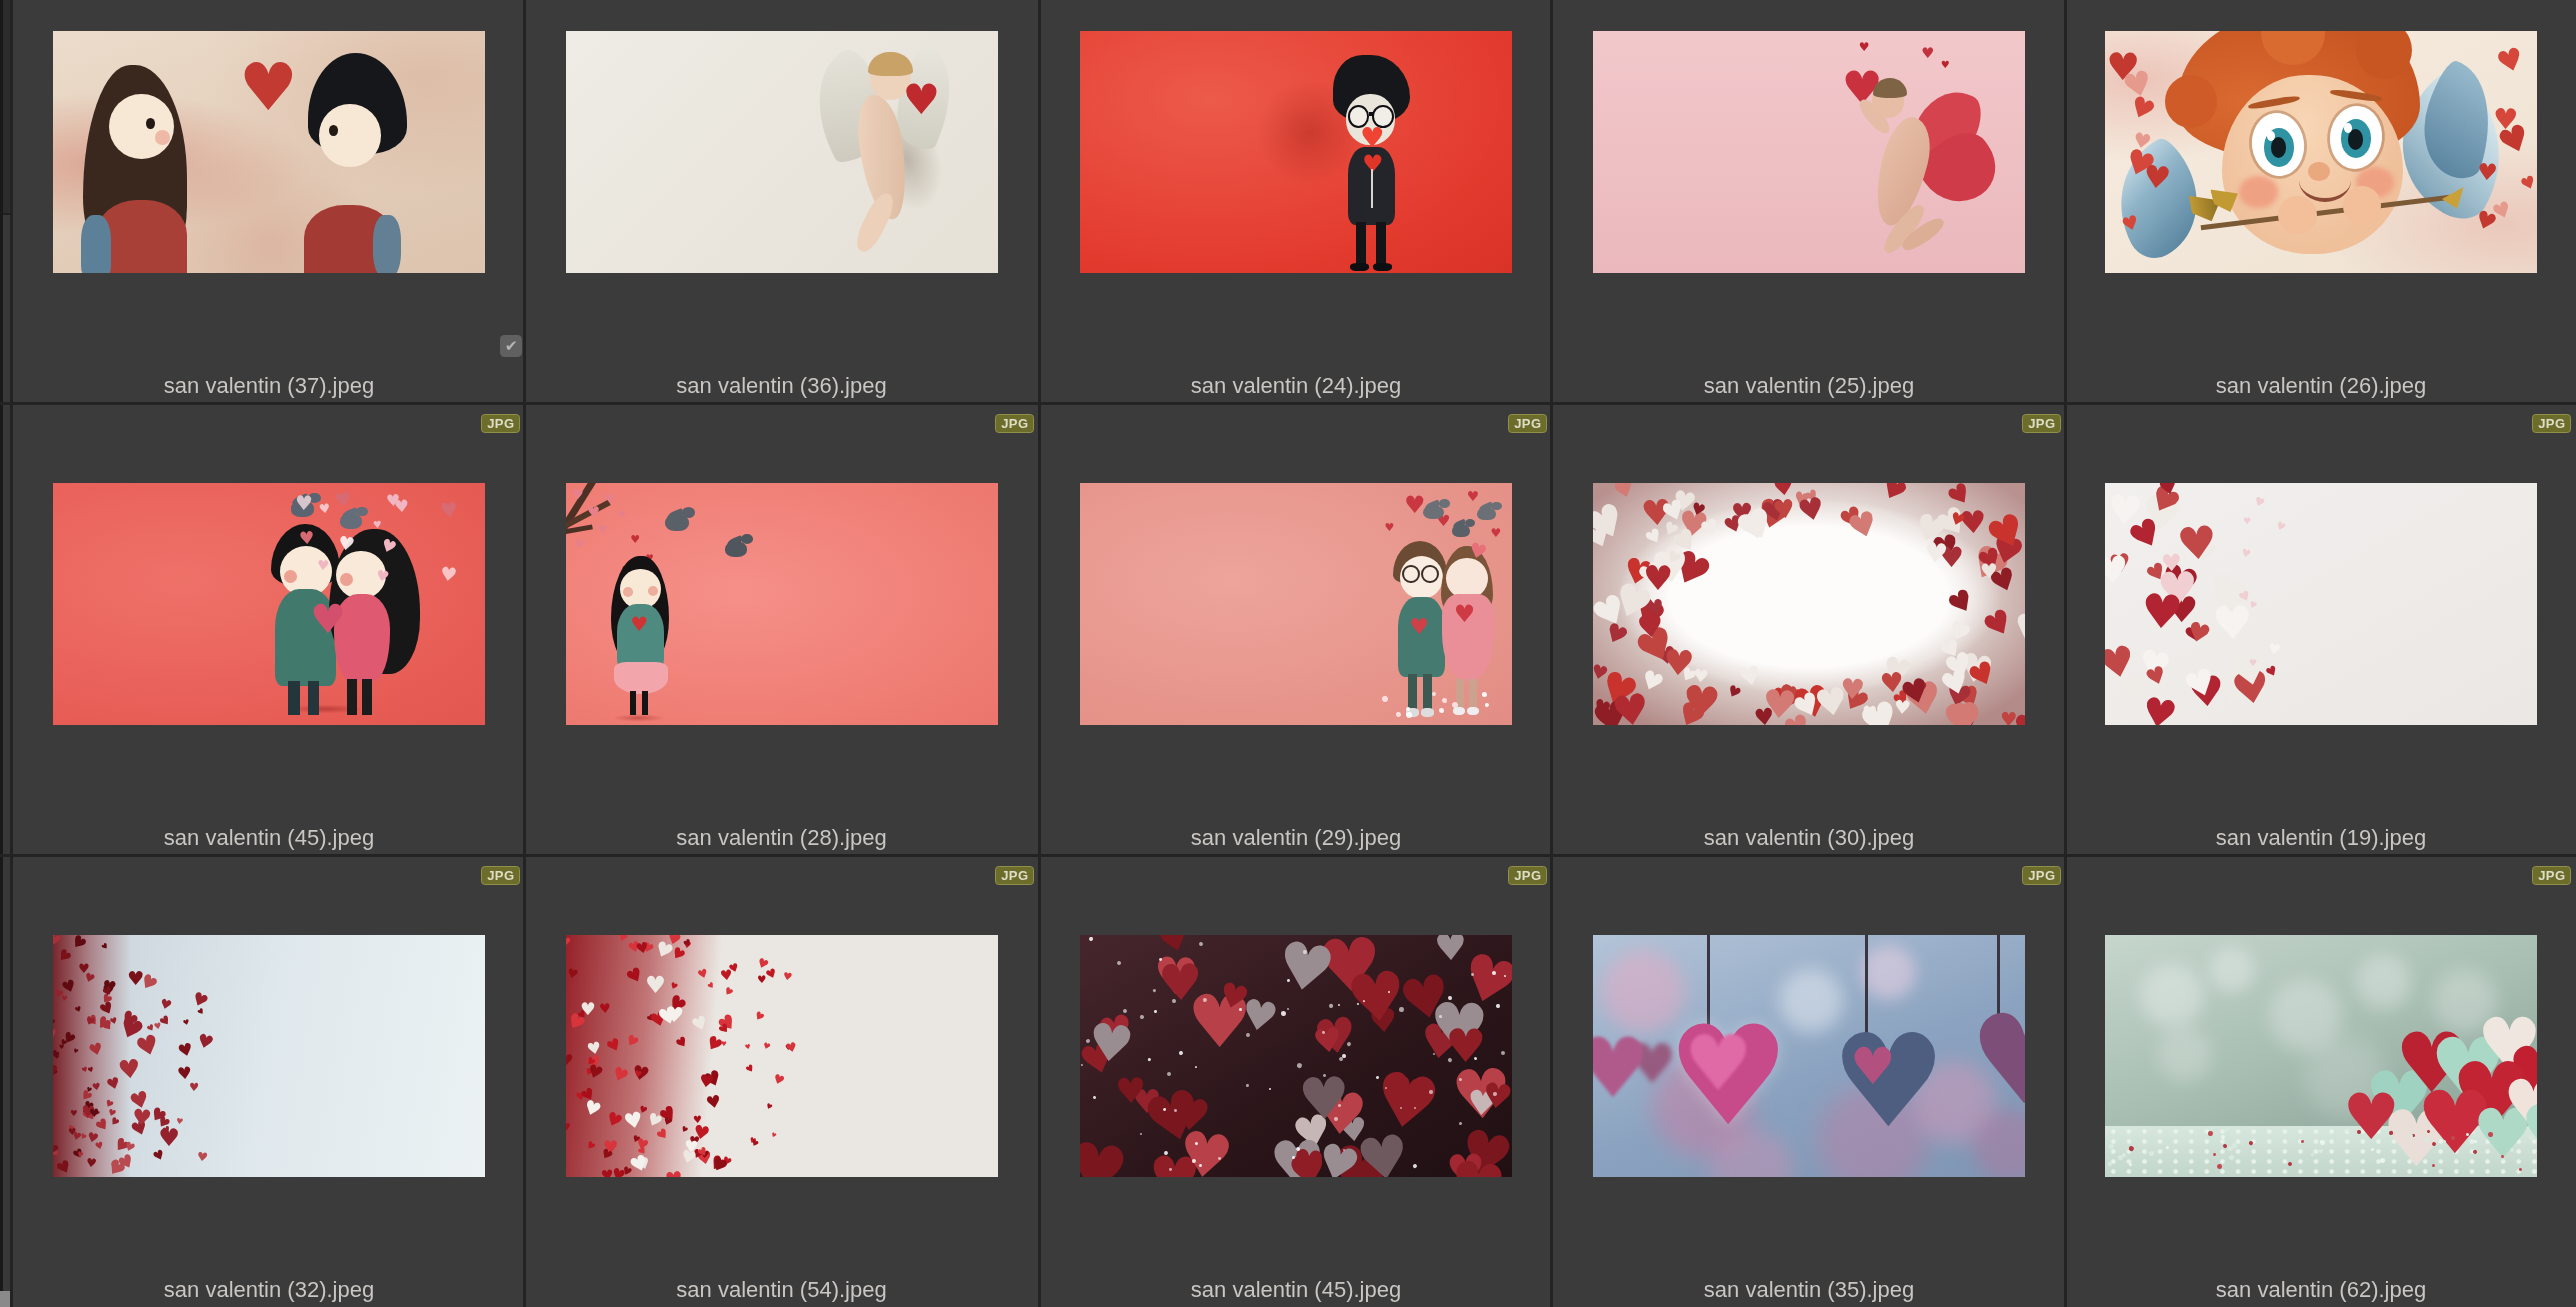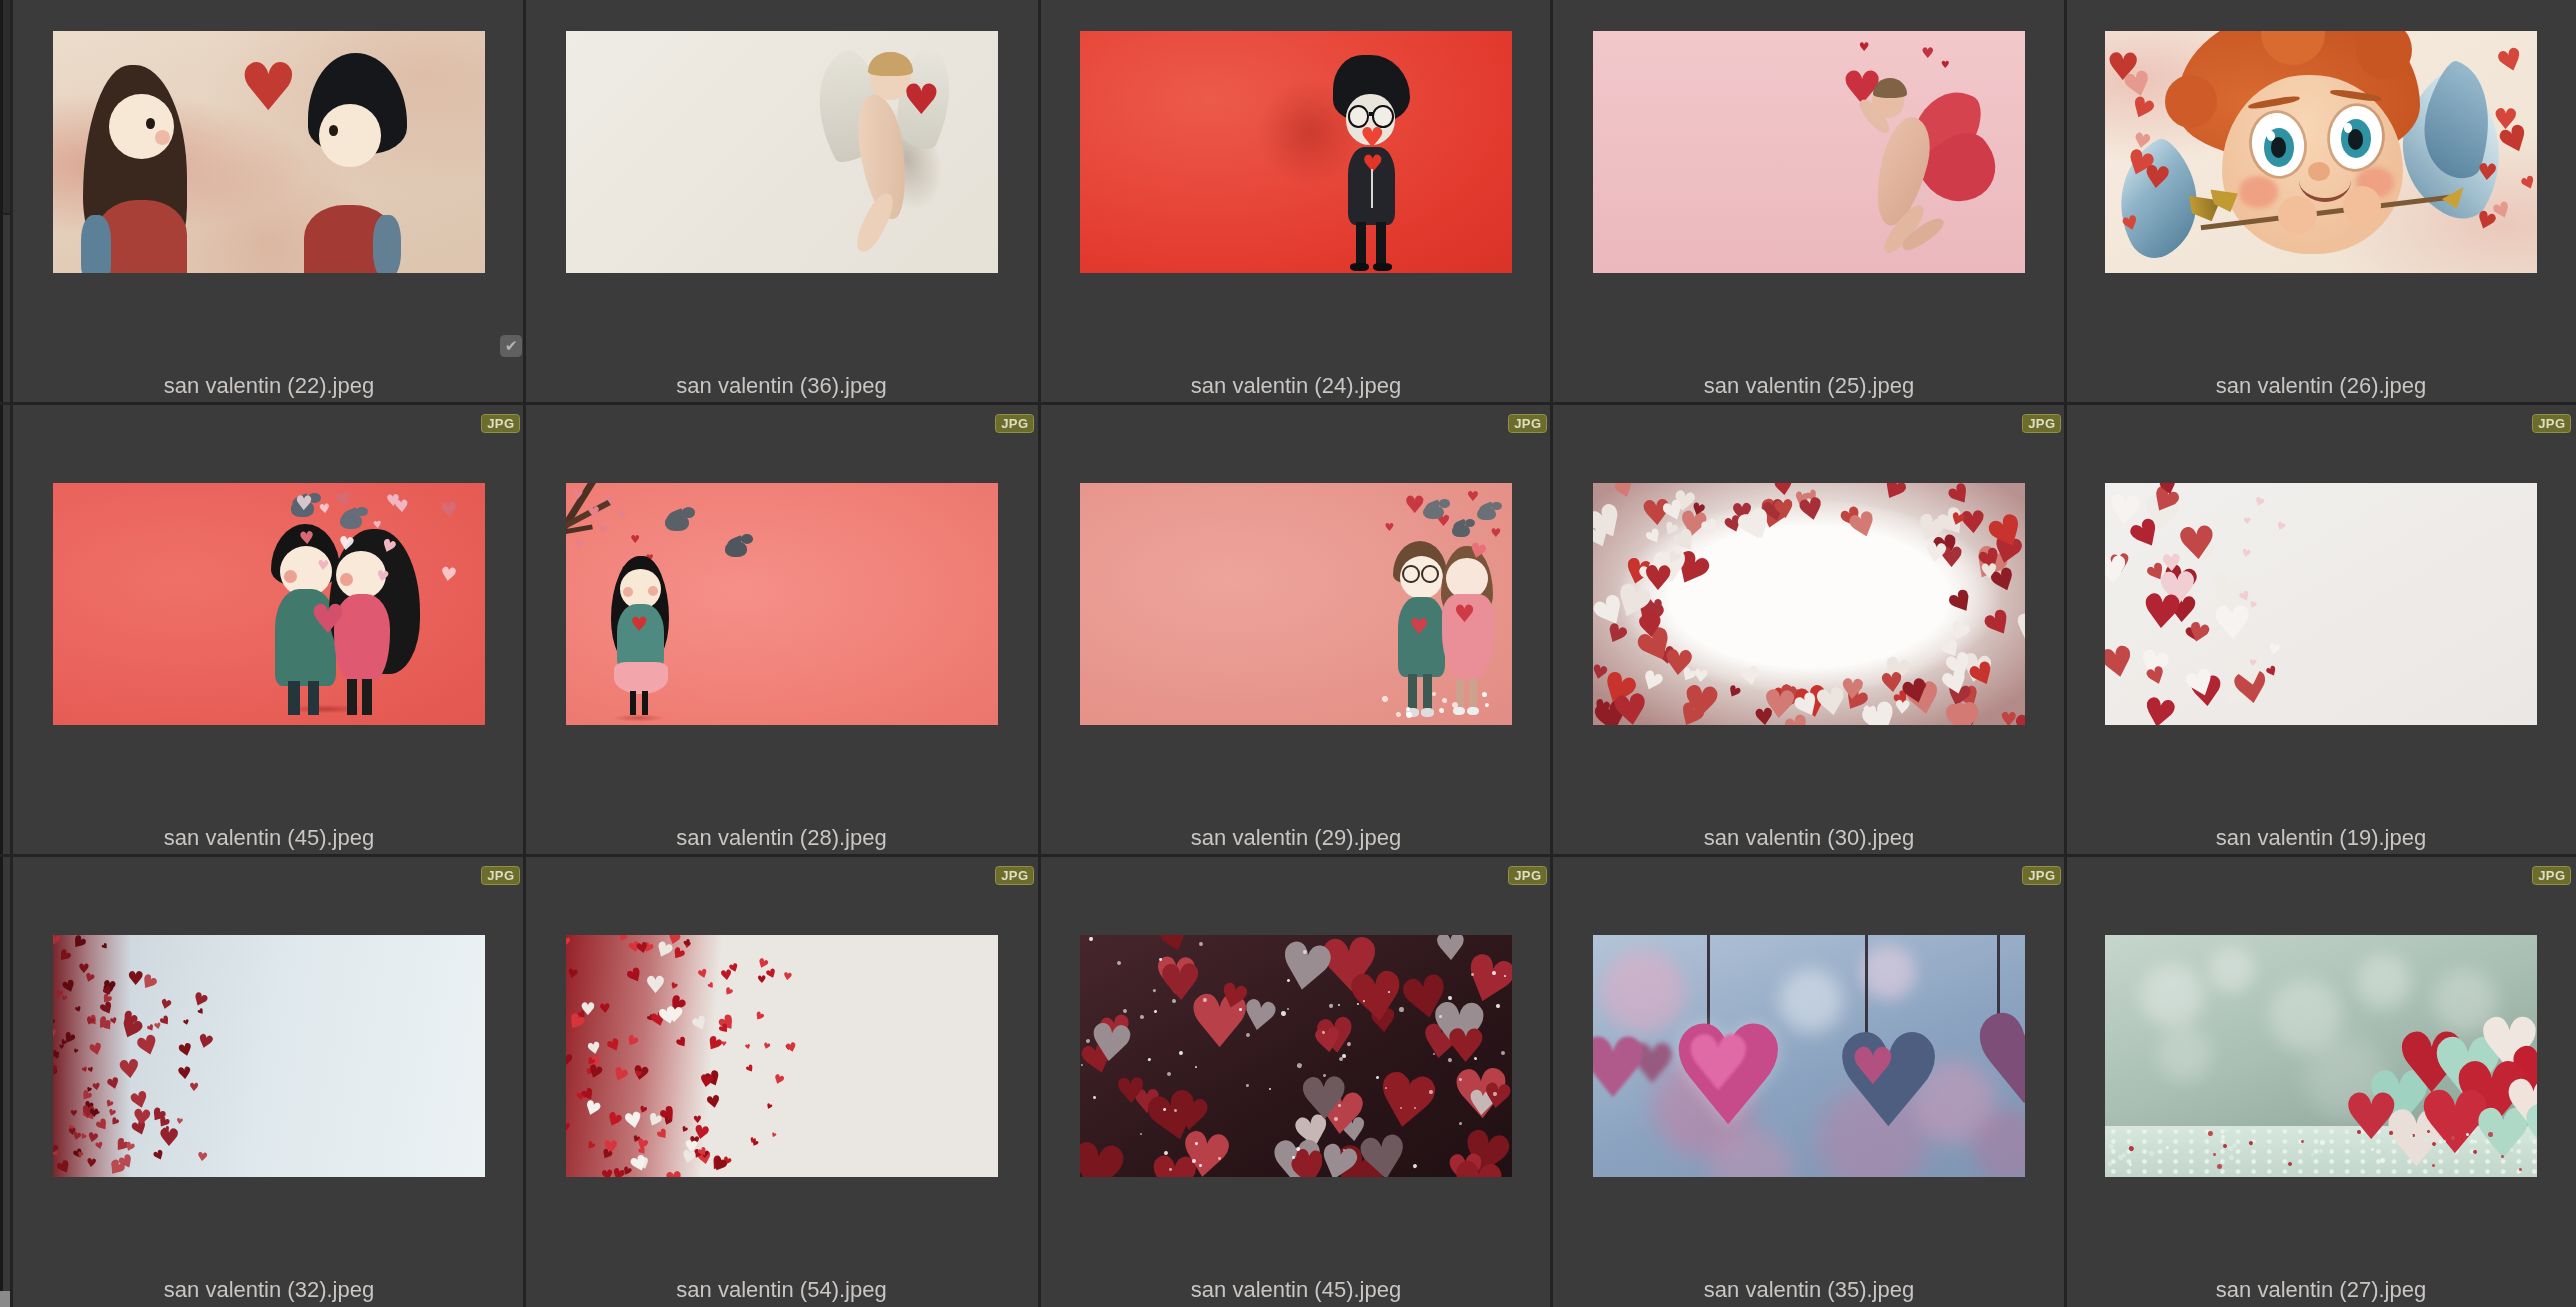--- a/index.html
+++ b/index.html
@@ -85,21 +85,21 @@
     <i class="s" style="left:6.5%;top:76%;width:7%;height:26%;background:#5d8099;border-radius:40% 40% 20% 20%"></i>
     <span class="s hh" style="left:43%;top:10%;font-size:66px;color:#c23a31"></span>
     <i class="s" style="left:59%;top:9%;width:23%;height:42%;background:#16171a;border-radius:55% 60% 45% 50%/75% 80% 30% 30%"></i>
     <i class="s" style="left:61.5%;top:30%;width:14.5%;height:26%;background:#f7e7d5;border-radius:50%"></i>
     <i class="s" style="left:64%;top:39%;width:2%;height:4.5%;background:#241a14;border-radius:50%"></i>
     <i class="s" style="left:58%;top:72%;width:21%;height:30%;background:#a33a33;border-radius:45% 45% 0 0"></i>
     <i class="s" style="left:74%;top:76%;width:6.5%;height:26%;background:#627f93;border-radius:40%"></i>
   </div>
 
   <div class="checkbox"></div>
-  <div class="fname">san valentin (22).jpeg</div>
+  <div class="fname">san valentin (37).jpeg</div>
 </div>
 
 <div class="cell" style="left:524px;top:-48px;width:515px;height:452px">
   <div class="thumb" id="t23">
     <i class="s" style="left:68%;top:22%;width:22%;height:62%;background:radial-gradient(closest-side,rgba(120,105,88,.38),transparent 70%);transform:rotate(-18deg)"></i>
     <i class="s" style="left:57%;top:10%;width:17%;height:42%;background:linear-gradient(200deg,#e6e3da,#cdc9bd);border-radius:80% 20% 60% 40%/90% 30% 70% 10%;transform:rotate(-28deg)"></i>
     <i class="s" style="left:77%;top:8%;width:13%;height:40%;background:linear-gradient(160deg,#e9e6de,#cfccc0);border-radius:20% 80% 40% 60%/30% 90% 10% 70%;transform:rotate(24deg)"></i>
     <i class="s" style="left:68.5%;top:26%;width:10%;height:52%;background:linear-gradient(100deg,#eed4bf,#dcb99f);border-radius:48% 52% 45% 55%/40% 40% 60% 60%;transform:rotate(-8deg)"></i>
     <i class="s" style="left:69%;top:66%;width:5%;height:26%;background:#ecd0ba;border-radius:45%;transform:rotate(26deg)"></i>
     <i class="s" style="left:70.5%;top:11%;width:9.5%;height:17.5%;background:#eed3bc;border-radius:50%"></i>
@@ -890,15 +890,15 @@
       <span class="dot" style="left: 78.1662%; top: 84.5741%; transform: rotate(26.5062deg); color: rgb(216, 234, 223); font-size: 3px; width: 3px; height: 3px; background: rgb(216, 234, 223);"></span>
       <span class="dot" style="left: 2.93406%; top: 90.7495%; transform: rotate(-25.7072deg); color: rgb(216, 234, 223); font-size: 5px; width: 5px; height: 5px; background: rgb(216, 234, 223);"></span>
       <span class="dot" style="left: 70.2603%; top: 82.0472%; transform: rotate(-21.2236deg); color: rgb(216, 234, 223); font-size: 4.4px; width: 4.4px; height: 4.4px; background: rgb(216, 234, 223);"></span>
       <span class="dot" style="left: 14.1269%; top: 87.1781%; transform: rotate(-23.0149deg); color: rgb(233, 245, 238); font-size: 3.4px; width: 3.4px; height: 3.4px; background: rgb(233, 245, 238);"></span>
       <span class="dot" style="left: 28.5749%; top: 87.2795%; transform: rotate(20.5394deg); color: rgb(216, 234, 223); font-size: 5px; width: 5px; height: 5px; background: rgb(216, 234, 223);"></span>
       <span class="dot" style="left: 29.4756%; top: 85.8851%; transform: rotate(17.6947deg); color: rgb(216, 234, 223); font-size: 4.6px; width: 4.6px; height: 4.6px; background: rgb(216, 234, 223);"></span>
       <span class="dot" style="left: 10.2182%; top: 89.2901%; transform: rotate(17.6558deg); color: rgb(216, 234, 223); font-size: 5px; width: 5px; height: 5px; background: rgb(216, 234, 223);"></span>
       <span class="dot" style="left: 47.57%; top: 90.1309%; transform: rotate(-24.8618deg); color: rgb(216, 234, 223); font-size: 3.2px; width: 3.2px; height: 3.2px; background: rgb(216, 234, 223);"></span>
     </div>
   <div class="badge"><span>JPG</span></div>
-  <div class="fname">san valentin (27).jpeg</div>
+  <div class="fname">san valentin (62).jpeg</div>
 </div>
 
 
 </body></html>

